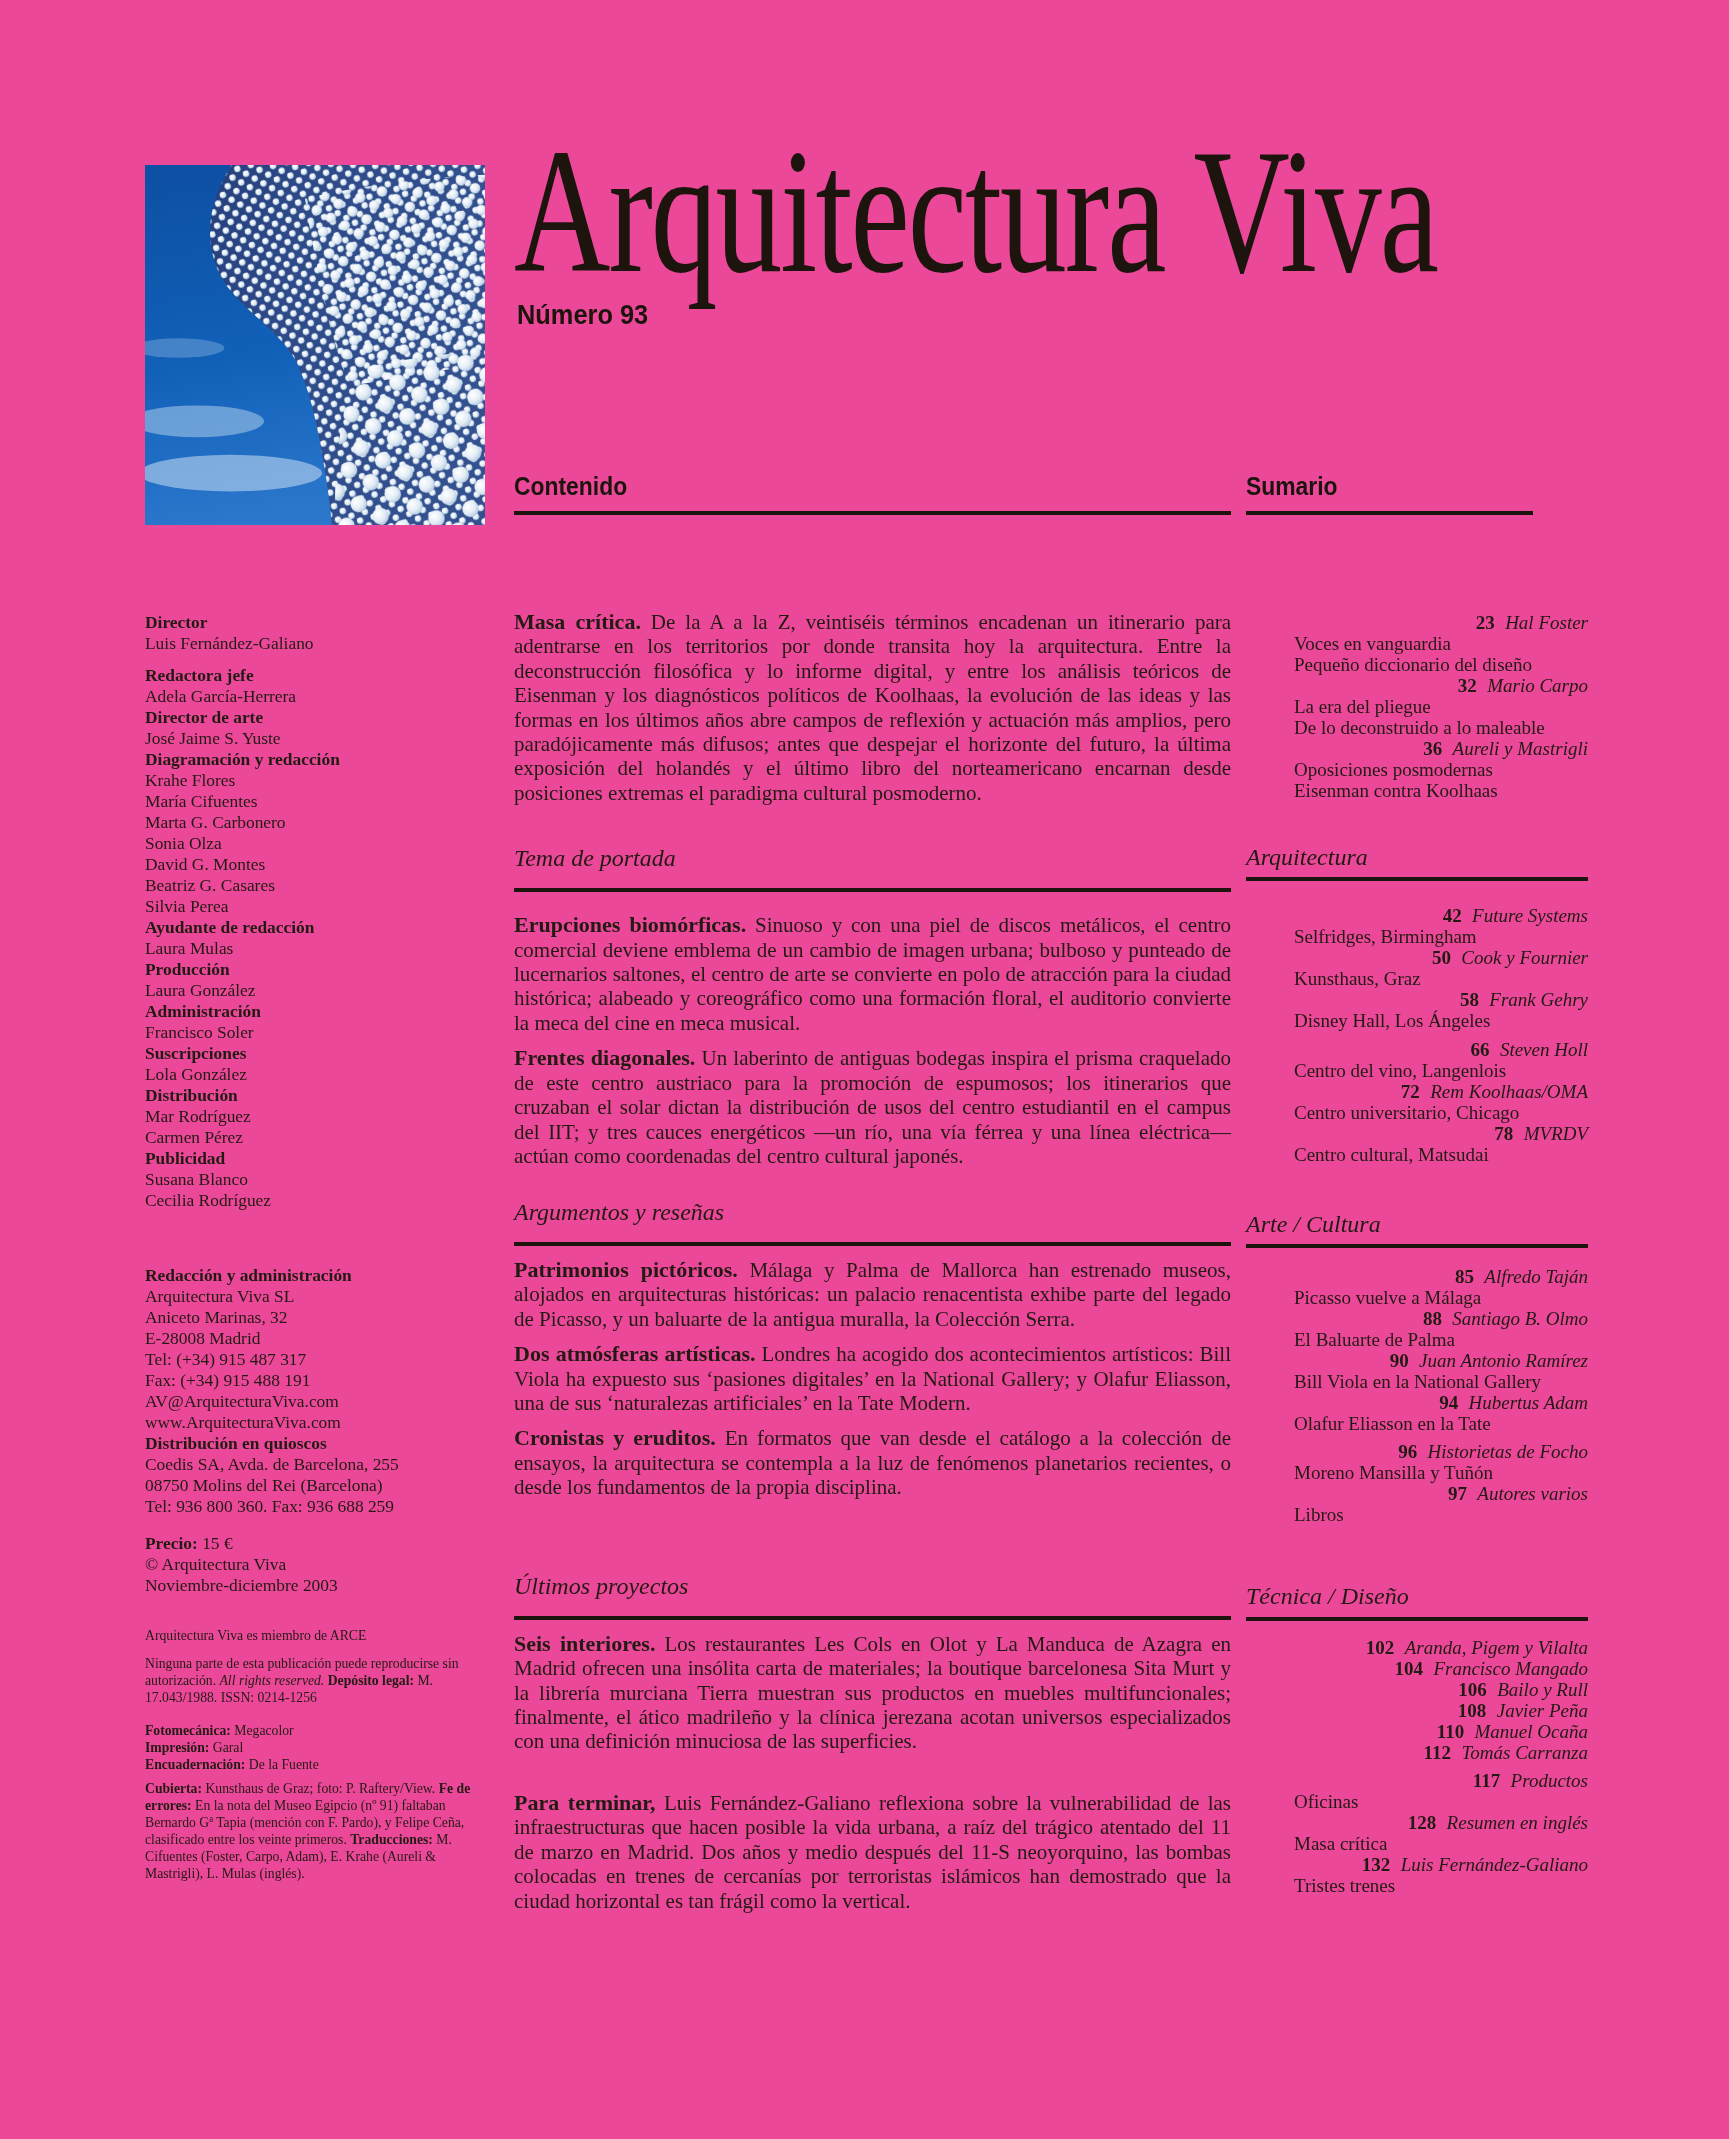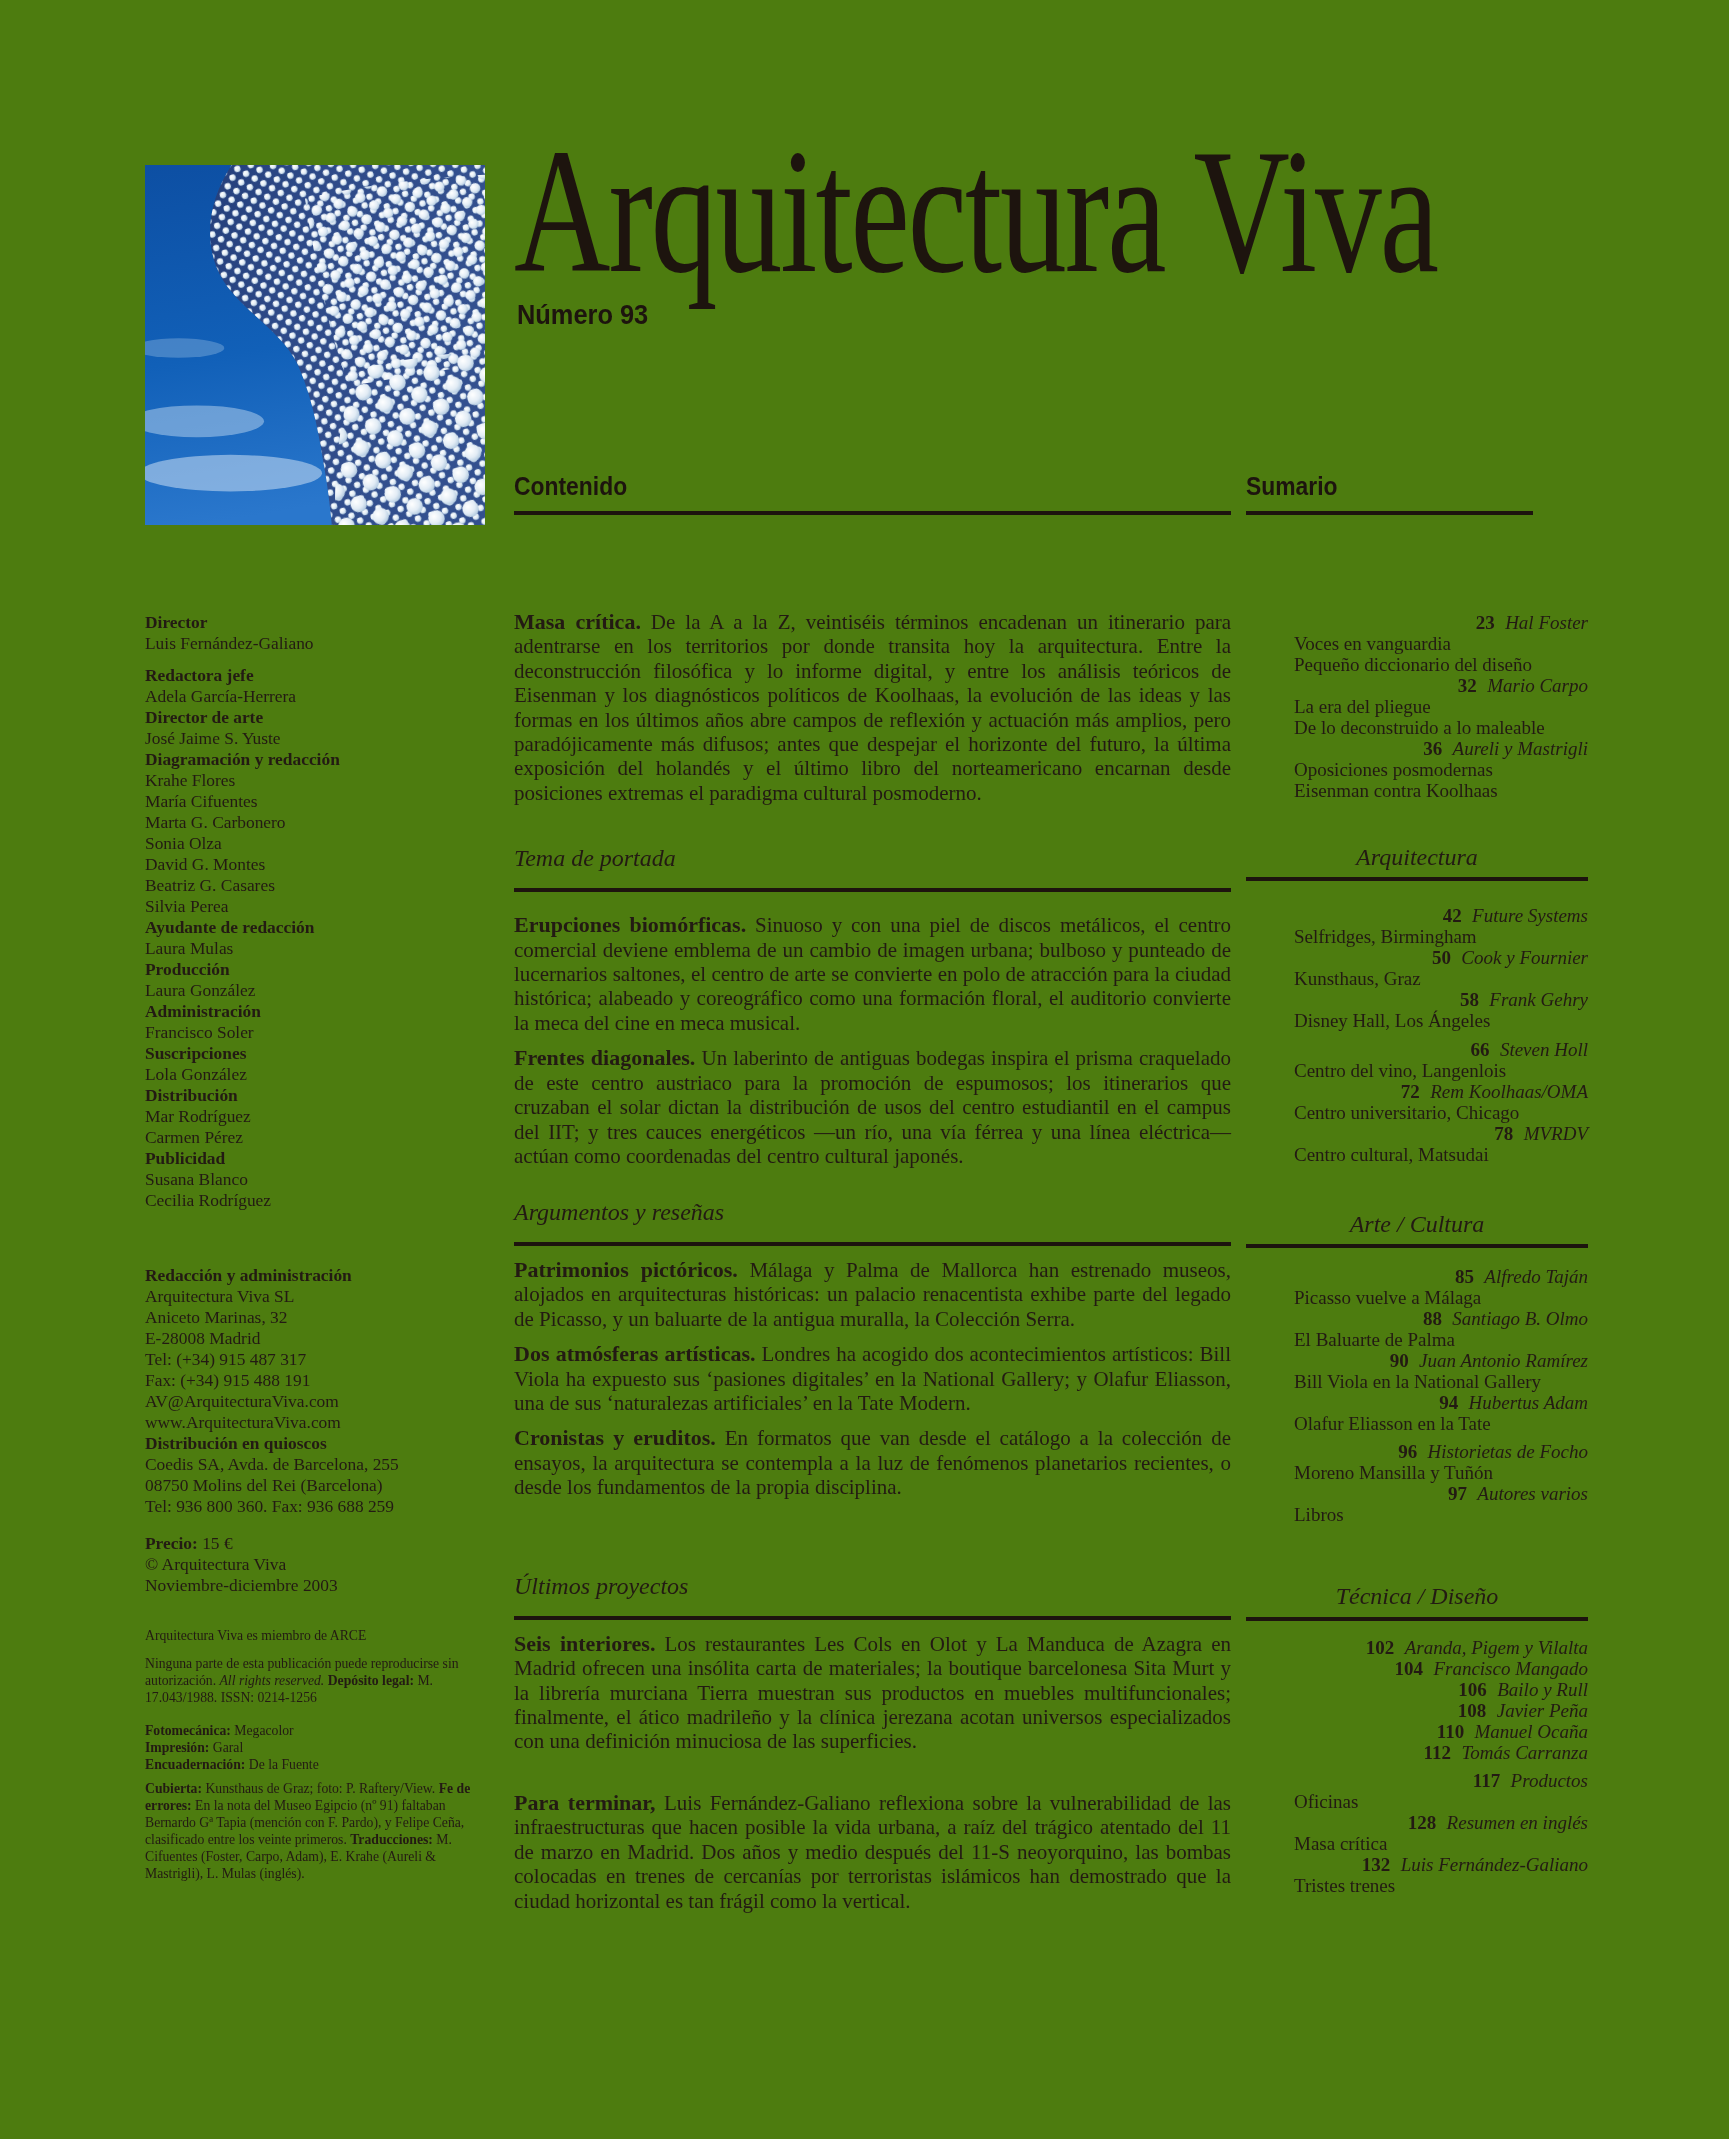--- a/index.html
+++ b/index.html
@@ -1,19 +1,19 @@
 <!DOCTYPE html>
 <html lang="es" style="font-size:9.8px"><head>
 <meta charset="utf-8">
 <style>
   html,body{margin:0;padding:0;background:#e8e8e8;}
   .page{
     position:relative;
     width:1729px;height:2140px;
-    background:#4d7c0f;
+    background:#ec4899;
     font-family:"Liberation Serif", serif;
     color:#231a13;
     overflow:hidden;
   }
   
   .masthead{
     position:absolute;left:514px;top:127px;width:1214px;
     transform:scaleX(.75);transform-origin:left top;
     font-family:"Liberation Serif", serif;
     font-size:178px;line-height:.95;font-weight:normal;
@@ -60,21 +60,21 @@
     text-align:left;border-bottom:4.3px solid #1d140e;padding-bottom:16px;
   }
   .shead.s1{margin:40px 0 21px;}
   .shead.s2{margin:30.5px 0 12.2px;}
   .shead.s3{margin:73px 0 12.2px;}
   .mt-big{margin-top:37px !important;}
   
   .col-right{position:absolute;left:1246px;top:612px;width:342px;font-size:19px;line-height:21px;}
   .rhead{
     font-style:italic;font-weight:normal;font-size:24px;line-height:27px;
-    border-bottom:4.3px solid #1d140e;padding-bottom:6.1px;text-align:center;
+    border-bottom:4.3px solid #1d140e;padding-bottom:6.1px;
   }
   .rhead.r1{margin:43px 0 24.4px;}
   .rhead.r2{margin:46px 0 18.3px;}
   .rhead.r3{margin:58px 0 16px;}
   .srow{display:flex;justify-content:flex-end;}
   .num{flex:none;width:38px;text-align:right;font-weight:bold;}
   .author{font-style:italic;margin-left:10.4px;}
   .sub{margin-left:48px;}
   .g{margin-top:7.3px;}
 </style>

